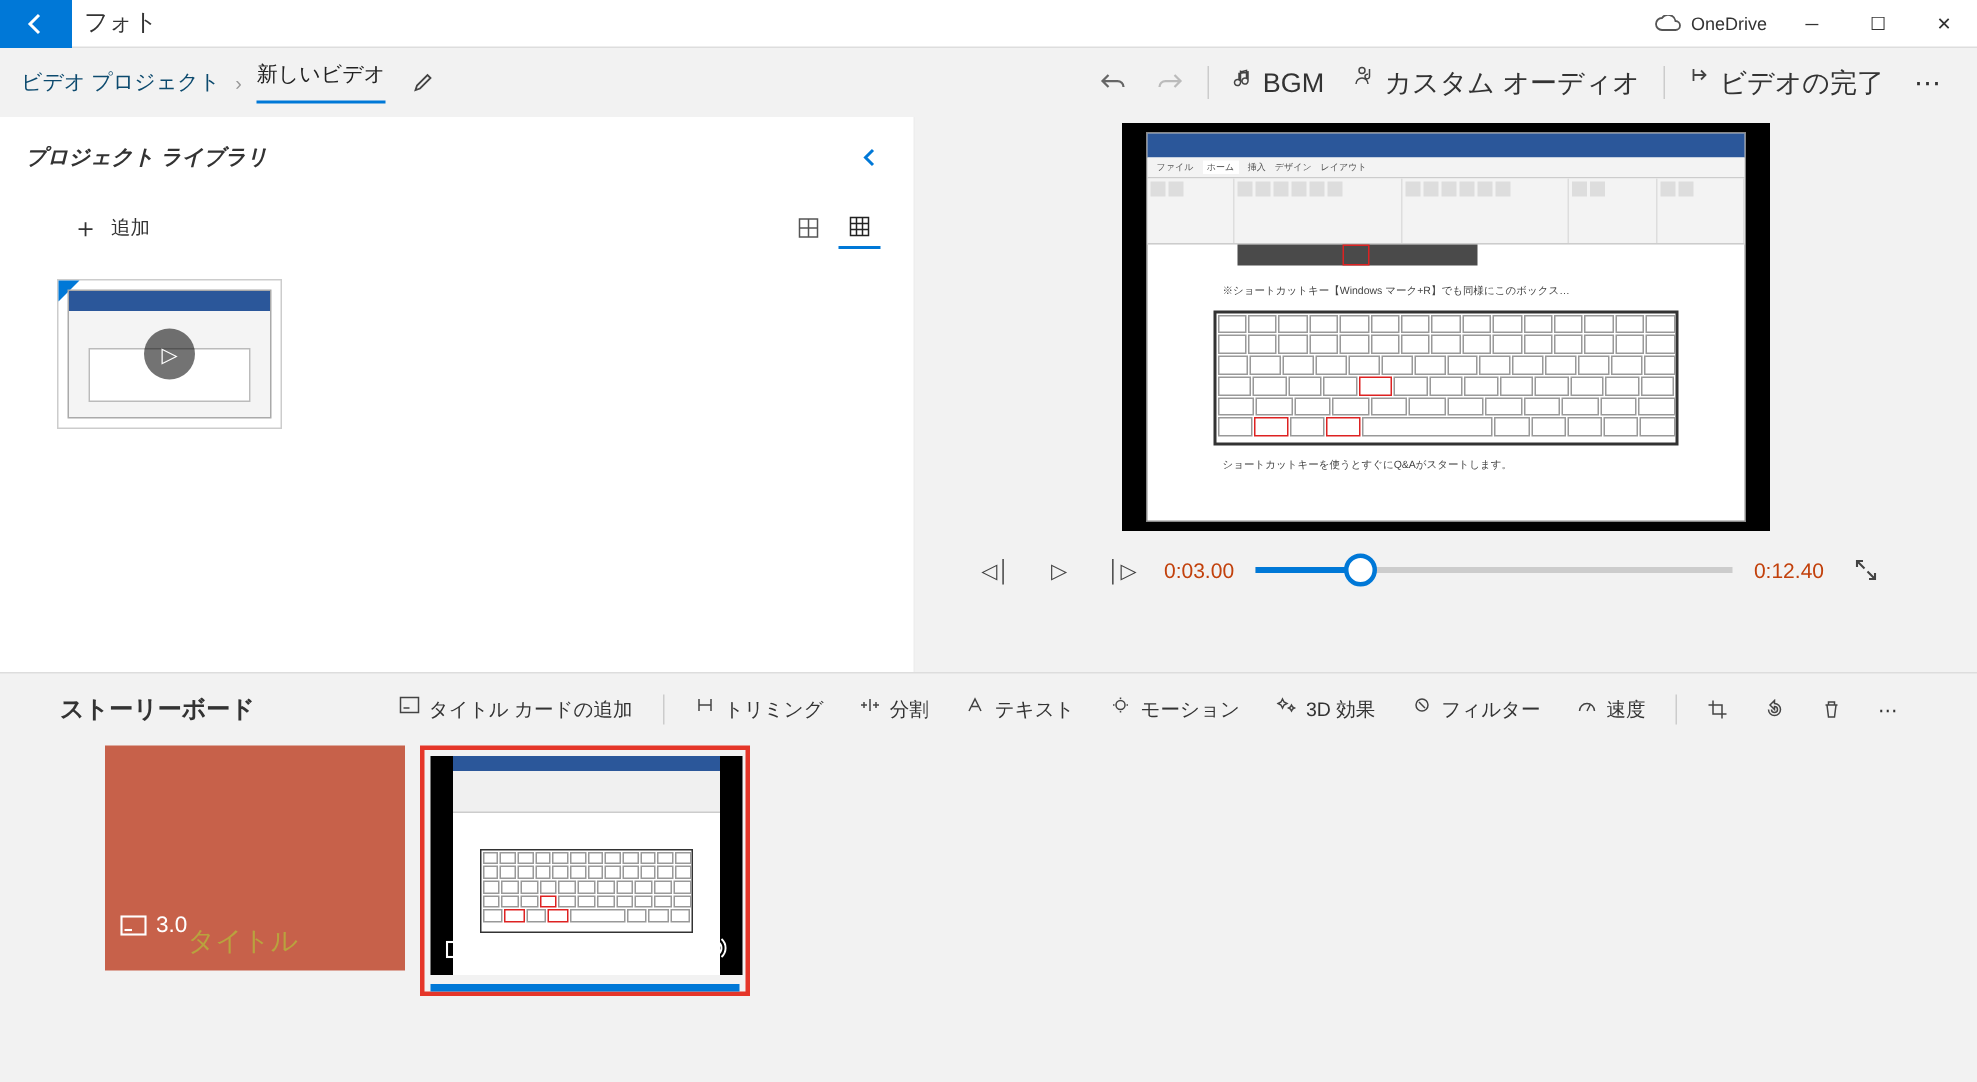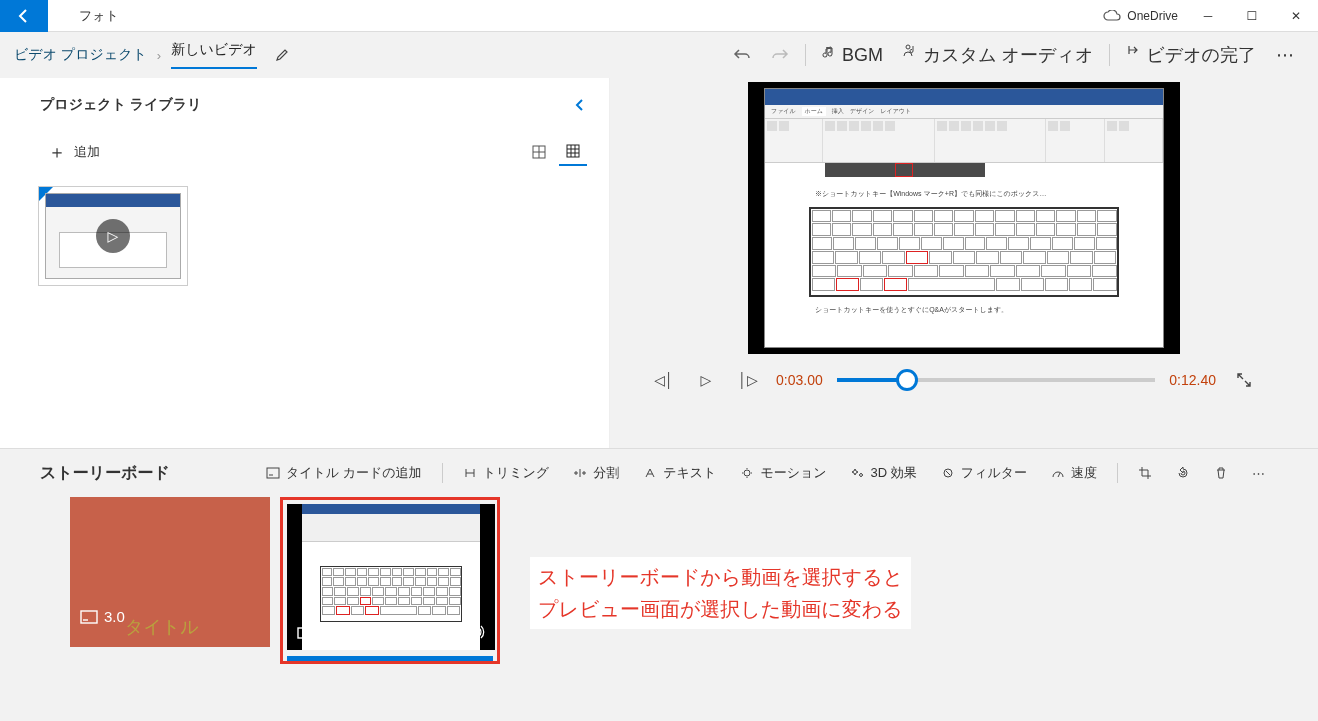--- a/index.html
+++ b/index.html
@@ -1,41 +1,41 @@
 <!DOCTYPE html>
 <html><head>
 <meta charset="utf-8">
 <style>
   * { box-sizing: border-box; margin: 0; padding: 0; font-family: "Segoe UI", Meiryo, sans-serif; }
   body { width: 1318px; height: 721px; background: #f2f2f2; overflow: hidden; font-size: 13px; color: #333; }
 
   
   .titlebar { height: 32px; background: #fff; display: flex; align-items: center; border-bottom: 1px solid #ddd; }
   .back-btn { width: 48px; height: 32px; background: #0078d7; color: #fff; display: flex; align-items: center; justify-content: center; font-size: 16px; }
-  .app-title { margin-left: 31px; font-size: 13px; }
+  .app-title { margin-left: 8px; font-size: 16px; }
   .titlebar-spacer { flex: 1; }
   .onedrive { display: flex; align-items: center; gap: 6px; margin-right: 8px; font-size: 12px; }
   .win-btn { width: 44px; height: 32px; display: flex; align-items: center; justify-content: center; font-size: 12px; }
 
   
   .header { height: 46px; background: #f2f2f2; display: flex; align-items: center; padding: 0 14px; }
   .crumb { font-size: 14px; color: #0c4a6e; }
   .crumb-sep { margin: 0 10px; color: #999; }
   .crumb-active { font-size: 14px; color: #222; border-bottom: 2px solid #0078d7; padding-bottom: 8px; }
   .edit-ic { margin-left: 18px; font-size: 14px; }
   .header-spacer { flex: 1; }
   .hbtn { display: flex; align-items: flex-start; gap: 6px; font-size: 18px; padding: 0 10px; }
   .vdiv { width: 1px; height: 22px; background: #ccc; margin: 0 6px; }
 
   
   .main { display: flex; height: 370px; }
 
   
   .library { width: 610px; background: #fff; margin-left: 0; padding: 18px 0 0 0; position: relative; border-right: 1px solid #eee; }
-  .lib-head { display: flex; align-items: center; padding: 0 22px 0 40px; }
+  .lib-head { display: flex; align-items: center; padding: 0 22px 0 17px; font-style: italic; }
   .lib-title { font-size: 14px; font-weight: 600; flex: 1; }
   .lib-collapse { color: #0078d7; font-size: 18px; }
   .lib-row2 { display: flex; align-items: center; padding: 24px 22px 0 48px; }
   .add-btn { display: flex; align-items: center; gap: 8px; font-size: 13px; }
   .lib-row2-spacer { flex: 1; }
   .view-btn { width: 28px; height: 28px; display: flex; align-items: center; justify-content: center; font-size: 14px; margin-left: 6px; }
   .view-active { border-bottom: 2px solid #0078d7; }
   .lib-thumb { margin: 20px 0 0 38px; width: 150px; height: 100px; background: #fff; border: 1px solid #ccc; position: relative; display: flex; align-items: center; justify-content: center; }
   .lib-thumb::before { content: ""; position: absolute; top: 0; left: 0; border-top: 14px solid #0078d7; border-right: 14px solid transparent; }
   .play-circle { width: 34px; height: 34px; border-radius: 50%; background: rgba(0,0,0,0.55); color: #fff; display: flex; align-items: center; justify-content: center; font-size: 14px; position: absolute; }
@@ -66,21 +66,21 @@
   .time { font-size: 14px; color: #c2410c; }
   .seek { flex: 1; height: 4px; background: #ccc; position: relative; }
   .seek-fill { position: absolute; left: 0; top: 0; bottom: 0; width: 22%; background: #0078d7; }
   .seek-knob { position: absolute; left: 22%; top: 50%; width: 22px; height: 22px; border-radius: 50%; background: #fff; border: 3px solid #0078d7; transform: translate(-50%, -50%); }
   .fs-btn { width: 28px; height: 28px; display: flex; align-items: center; justify-content: center; font-size: 16px; color: #444; }
 
   
   .storyboard { border-top: 1px solid #ddd; background: #f2f2f2; padding: 0 0 20px 0; }
   .sb-toolbar { height: 48px; display: flex; align-items: center; padding: 0 14px 0 40px; gap: 8px; }
   .sb-title { font-size: 16px; font-weight: 600; margin-right: 80px; }
-  .sb-btn { display: flex; align-items: center; gap: 6px; font-size: 13px; padding: 0 8px; white-space: nowrap; }
+  .sb-btn { display: flex; align-items: flex-start; gap: 6px; font-size: 13px; padding: 0 8px; white-space: nowrap; }
   .sb-div { width: 1px; height: 20px; background: #ccc; margin: 0 4px; }
 
   
   .sb-track { display: flex; align-items: flex-start; padding-left: 70px; gap: 10px; position: relative; }
   .clip { width: 200px; height: 150px; position: relative; }
   .clip-title { background: #c7614a; width: 200px; height: 150px; position: relative; }
   .clip-title-badge { position: absolute; left: 10px; bottom: 22px; color: #fff; font-size: 15px; display: flex; align-items: center; gap: 6px; }
   .clip-title-text { position: absolute; left: 55px; bottom: 8px; color: #b9a23e; font-size: 18px; }
   .clip-selected-wrap { border: 3px solid #e53629; padding: 4px 4px 0 4px; width: 220px; }
   .clip-video { width: 208px; height: 146px; background: #000; position: relative; }
@@ -537,18 +537,14 @@
         </div>
         <div class="clip-audio-ic">
           <svg width="18" height="16" viewBox="0 0 18 16">
               <path d="M2 5v6h3l4 3V2L5 5H2zM12 4a5 5 0 010 8M14 2a8 8 0 010 12" fill="none" stroke="#fff" stroke-width="1.3"></path>
             </svg>
         </div>
       </div>
       <div class="clip-underline"></div>
     </div>
 
-    <div class="annotation">
-      <div>ストーリーボードから動画を選択すると</div>
-      <div>プレビュー画面が選択した動画に変わる</div>
-    </div>
   </div>
 </div>
 
 </body></html>

